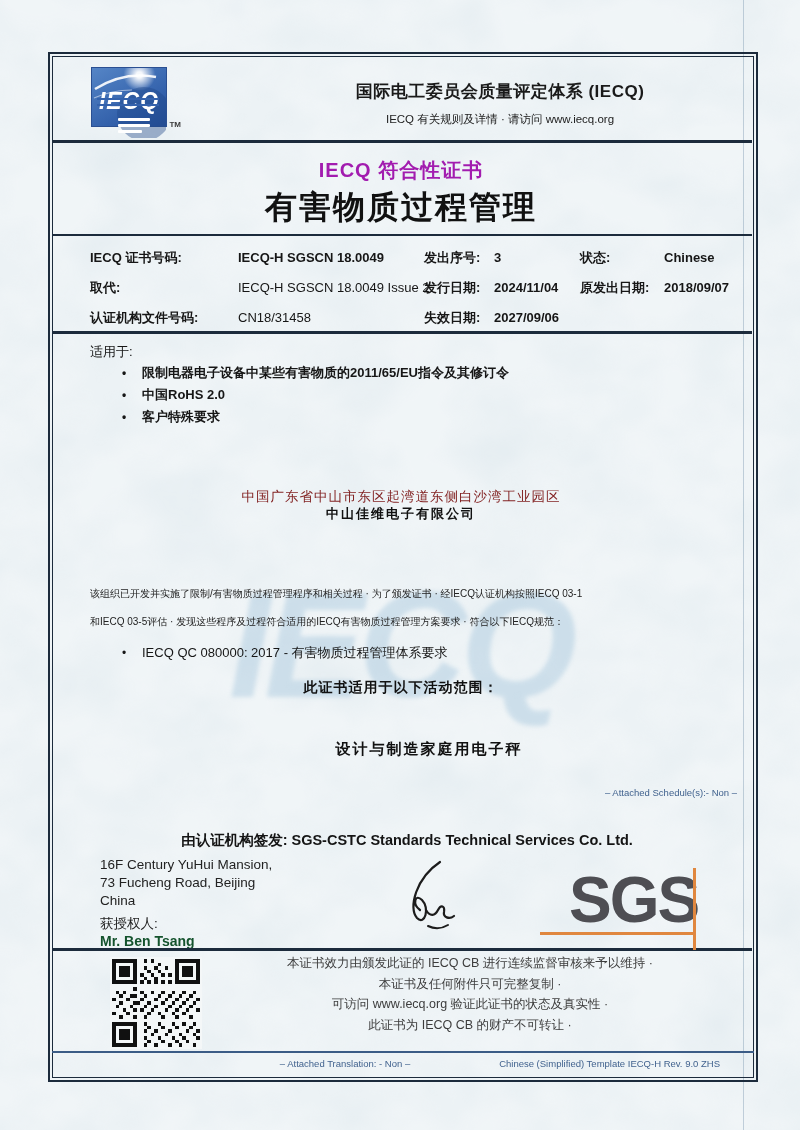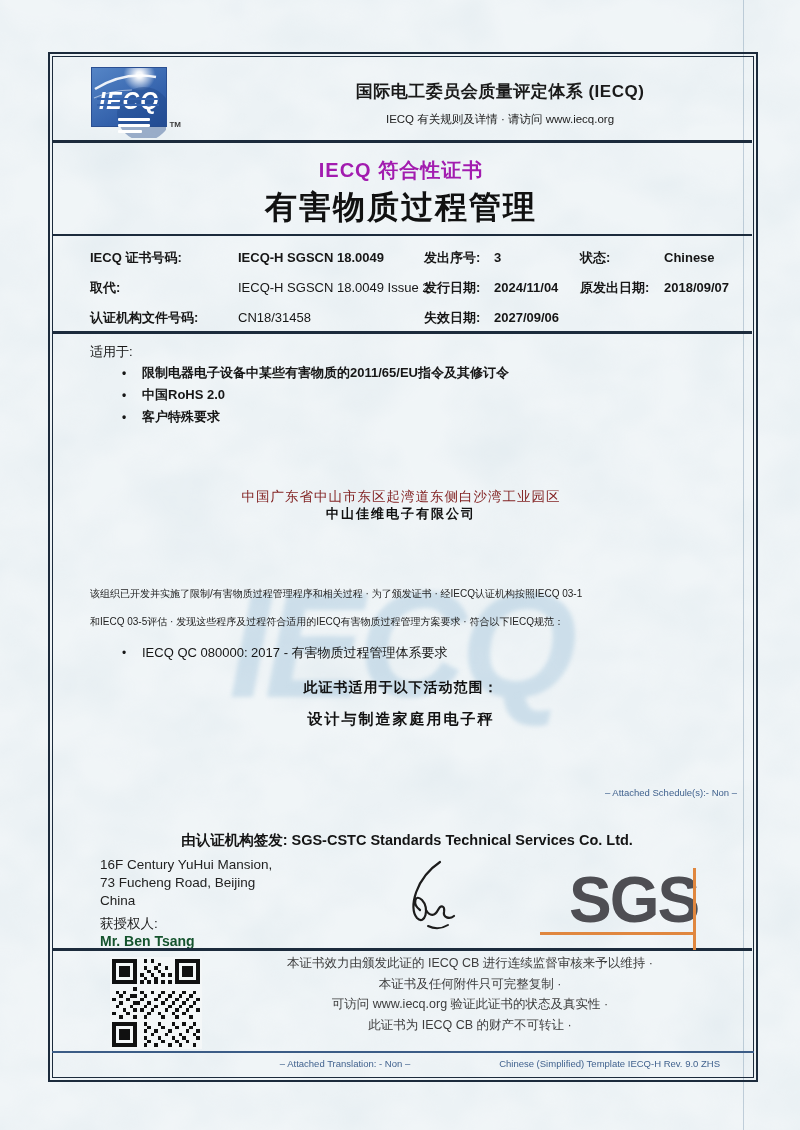--- a/index.html
+++ b/index.html
@@ -45,21 +45,21 @@
   .company-name{top:457px;font-size:13px;font-weight:bold;color:#111;letter-spacing:2px;margin-top:48px;}
   .company-addr{top:488px;font-size:13.5px;color:#7f1d1d;letter-spacing:1px;}
   
   .watermark{position:absolute;left:400px;top:645px;transform:translate(-50%,-50%);
     font-size:150px;font-weight:bold;font-style:italic;letter-spacing:-6px;
     color:#9dc1da;opacity:.4;filter:blur(2px);z-index:2;pointer-events:none;}
   
   .assess-line{position:absolute;left:90px;font-size:10px;color:#222;white-space:nowrap;z-index:3;}
   
   .scope-heading{top:679px;font-size:14px;font-weight:bold;color:#111;letter-spacing:1px;}
-  .scope-activity{top:710px;font-size:15px;font-weight:bold;color:#111;letter-spacing:2px;}
+  .scope-activity{top:740px;font-size:15px;font-weight:bold;color:#111;letter-spacing:2px;margin-left:28px;}
   
   .navy-small{position:absolute;font-size:9.5px;color:#41628e;z-index:3;white-space:nowrap;}
   
   .issuer-line{top:831px;font-size:14.5px;font-weight:bold;color:#141414;white-space:nowrap;padding-left:6px;}
   .addr-block{position:absolute;left:100px;top:856px;font-size:13.5px;color:#222;line-height:18px;z-index:3;}
   .auth-label{position:absolute;left:100px;top:915px;font-size:13.5px;color:#222;z-index:3;}
   .auth-name{position:absolute;left:100px;top:933px;font-size:14px;font-weight:bold;color:#14532d;z-index:3;}
   .signature{position:absolute;left:400px;top:856px;z-index:3;}
   
   .sgs-text{position:absolute;left:569px;top:868px;font-size:64px;font-weight:bold;color:#4e4e53;

